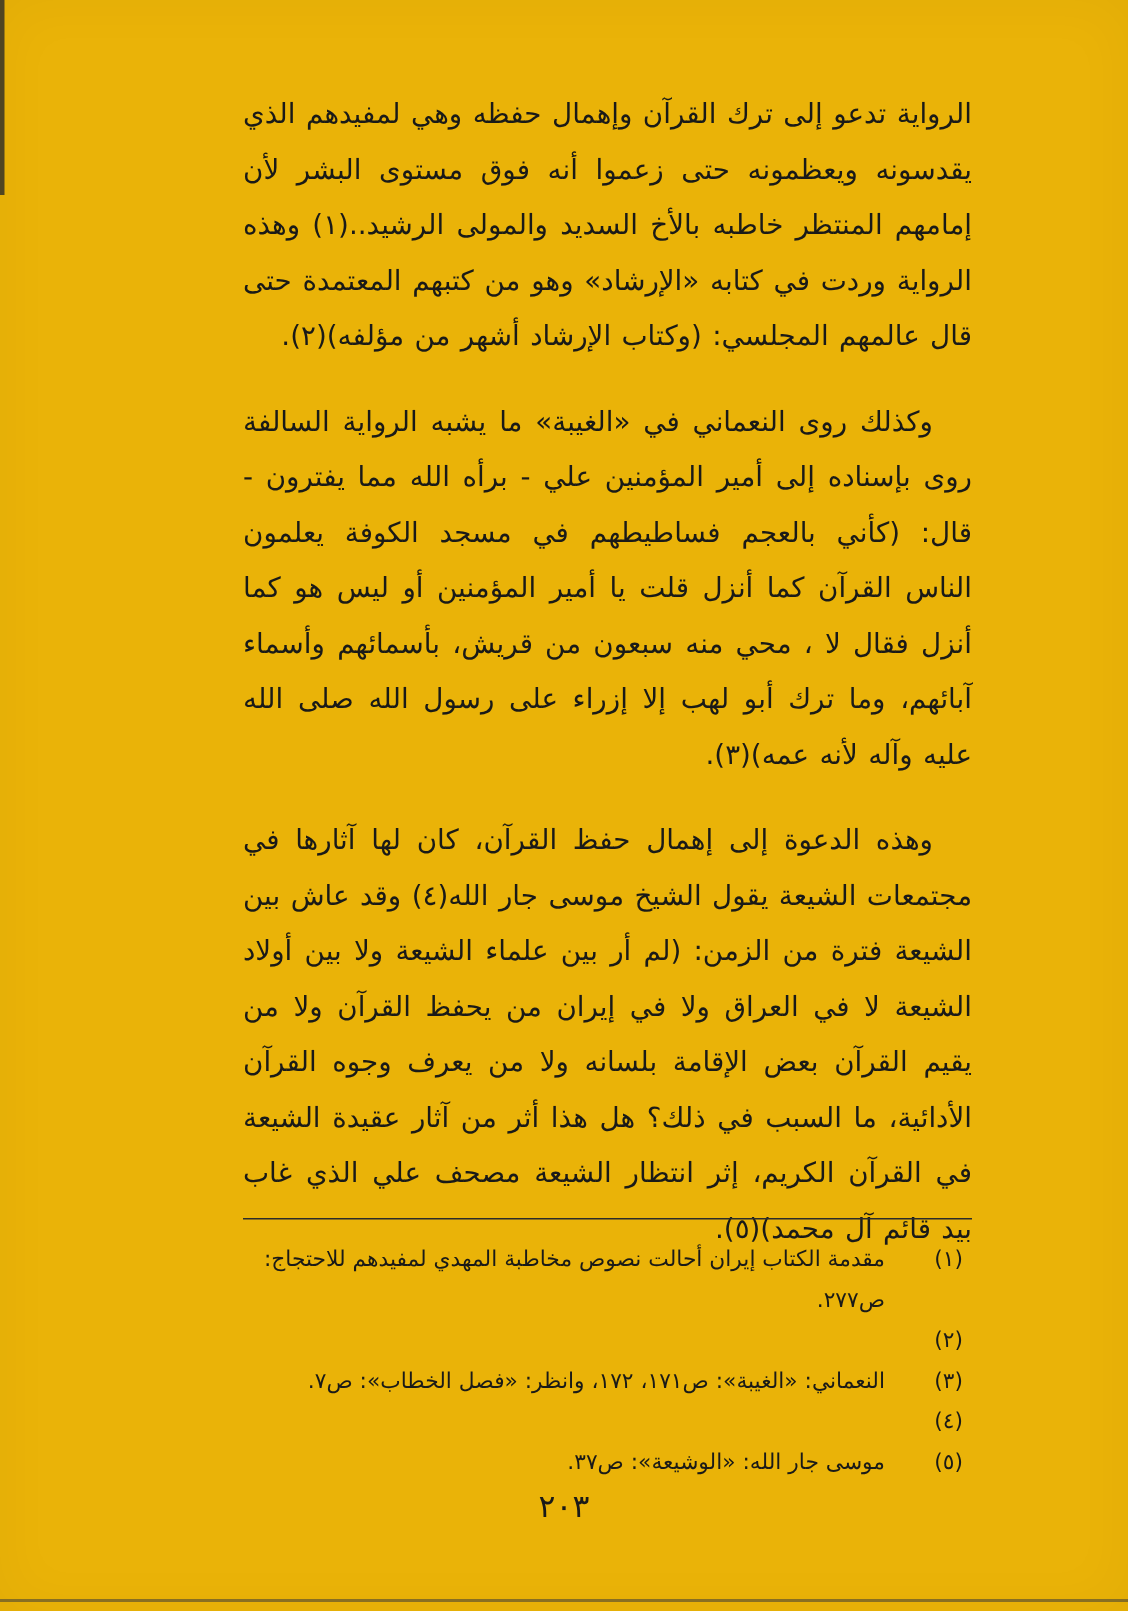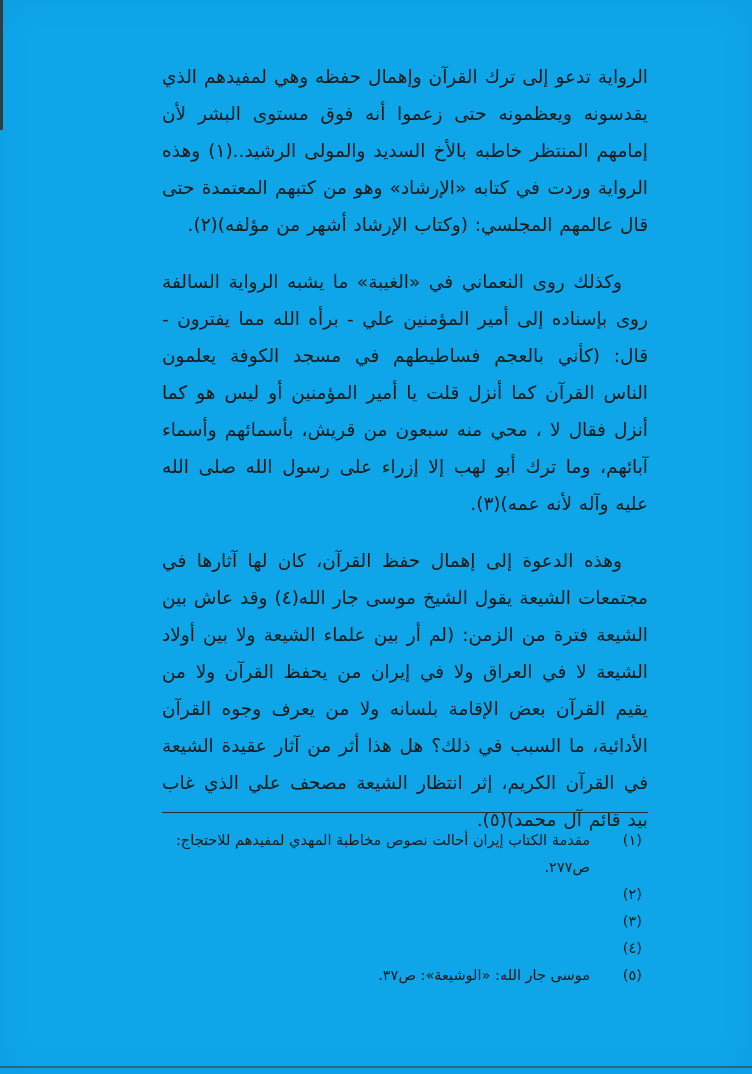--- a/index.html
+++ b/index.html
@@ -5,21 +5,21 @@
   html, body {
     margin: 0;
     padding: 0;
     background: #e8e8e6;
   }
   .scan-page {
     position: relative;
     width: 752px;
     height: 1074px;
     margin: 0 auto;
-    background: #0ea5e9;
+    background: #eab308;
     overflow: hidden;
     box-shadow: inset 0 0 40px rgba(0,0,0,0.04);
     font-family: "DejaVu Sans", sans-serif;
     color: #1a1a18;
     direction: rtl;
   }
   
   .scan-page::before {
     content: "";
     position: absolute;
@@ -110,26 +110,28 @@
       <span class="footnote-number">(١)</span>
       <span class="footnote-text">مقدمة الكتاب إيران أحالت نصوص مخاطبة المهدي لمفيدهم للاحتجاج: ص٢٧٧.</span>
     </div>
 
     <div class="footnote-item">
       <span class="footnote-number">(٢)</span>
     </div>
 
     <div class="footnote-item">
       <span class="footnote-number">(٣)</span>
+      <span class="footnote-text">النعماني: «الغيبة»: ص١٧١، ١٧٢، وانظر: «فصل الخطاب»: ص٧.</span>
     </div>
 
     <div class="footnote-item">
       <span class="footnote-number">(٤)</span>
     </div>
 
     <div class="footnote-item">
       <span class="footnote-number">(٥)</span>
       <span class="footnote-text">موسى جار الله: «الوشيعة»: ص٣٧.</span>
     </div>
   </div>
 
+  <div class="page-number">٢٠٣</div>
 
 </div>
 
 </body></html>

